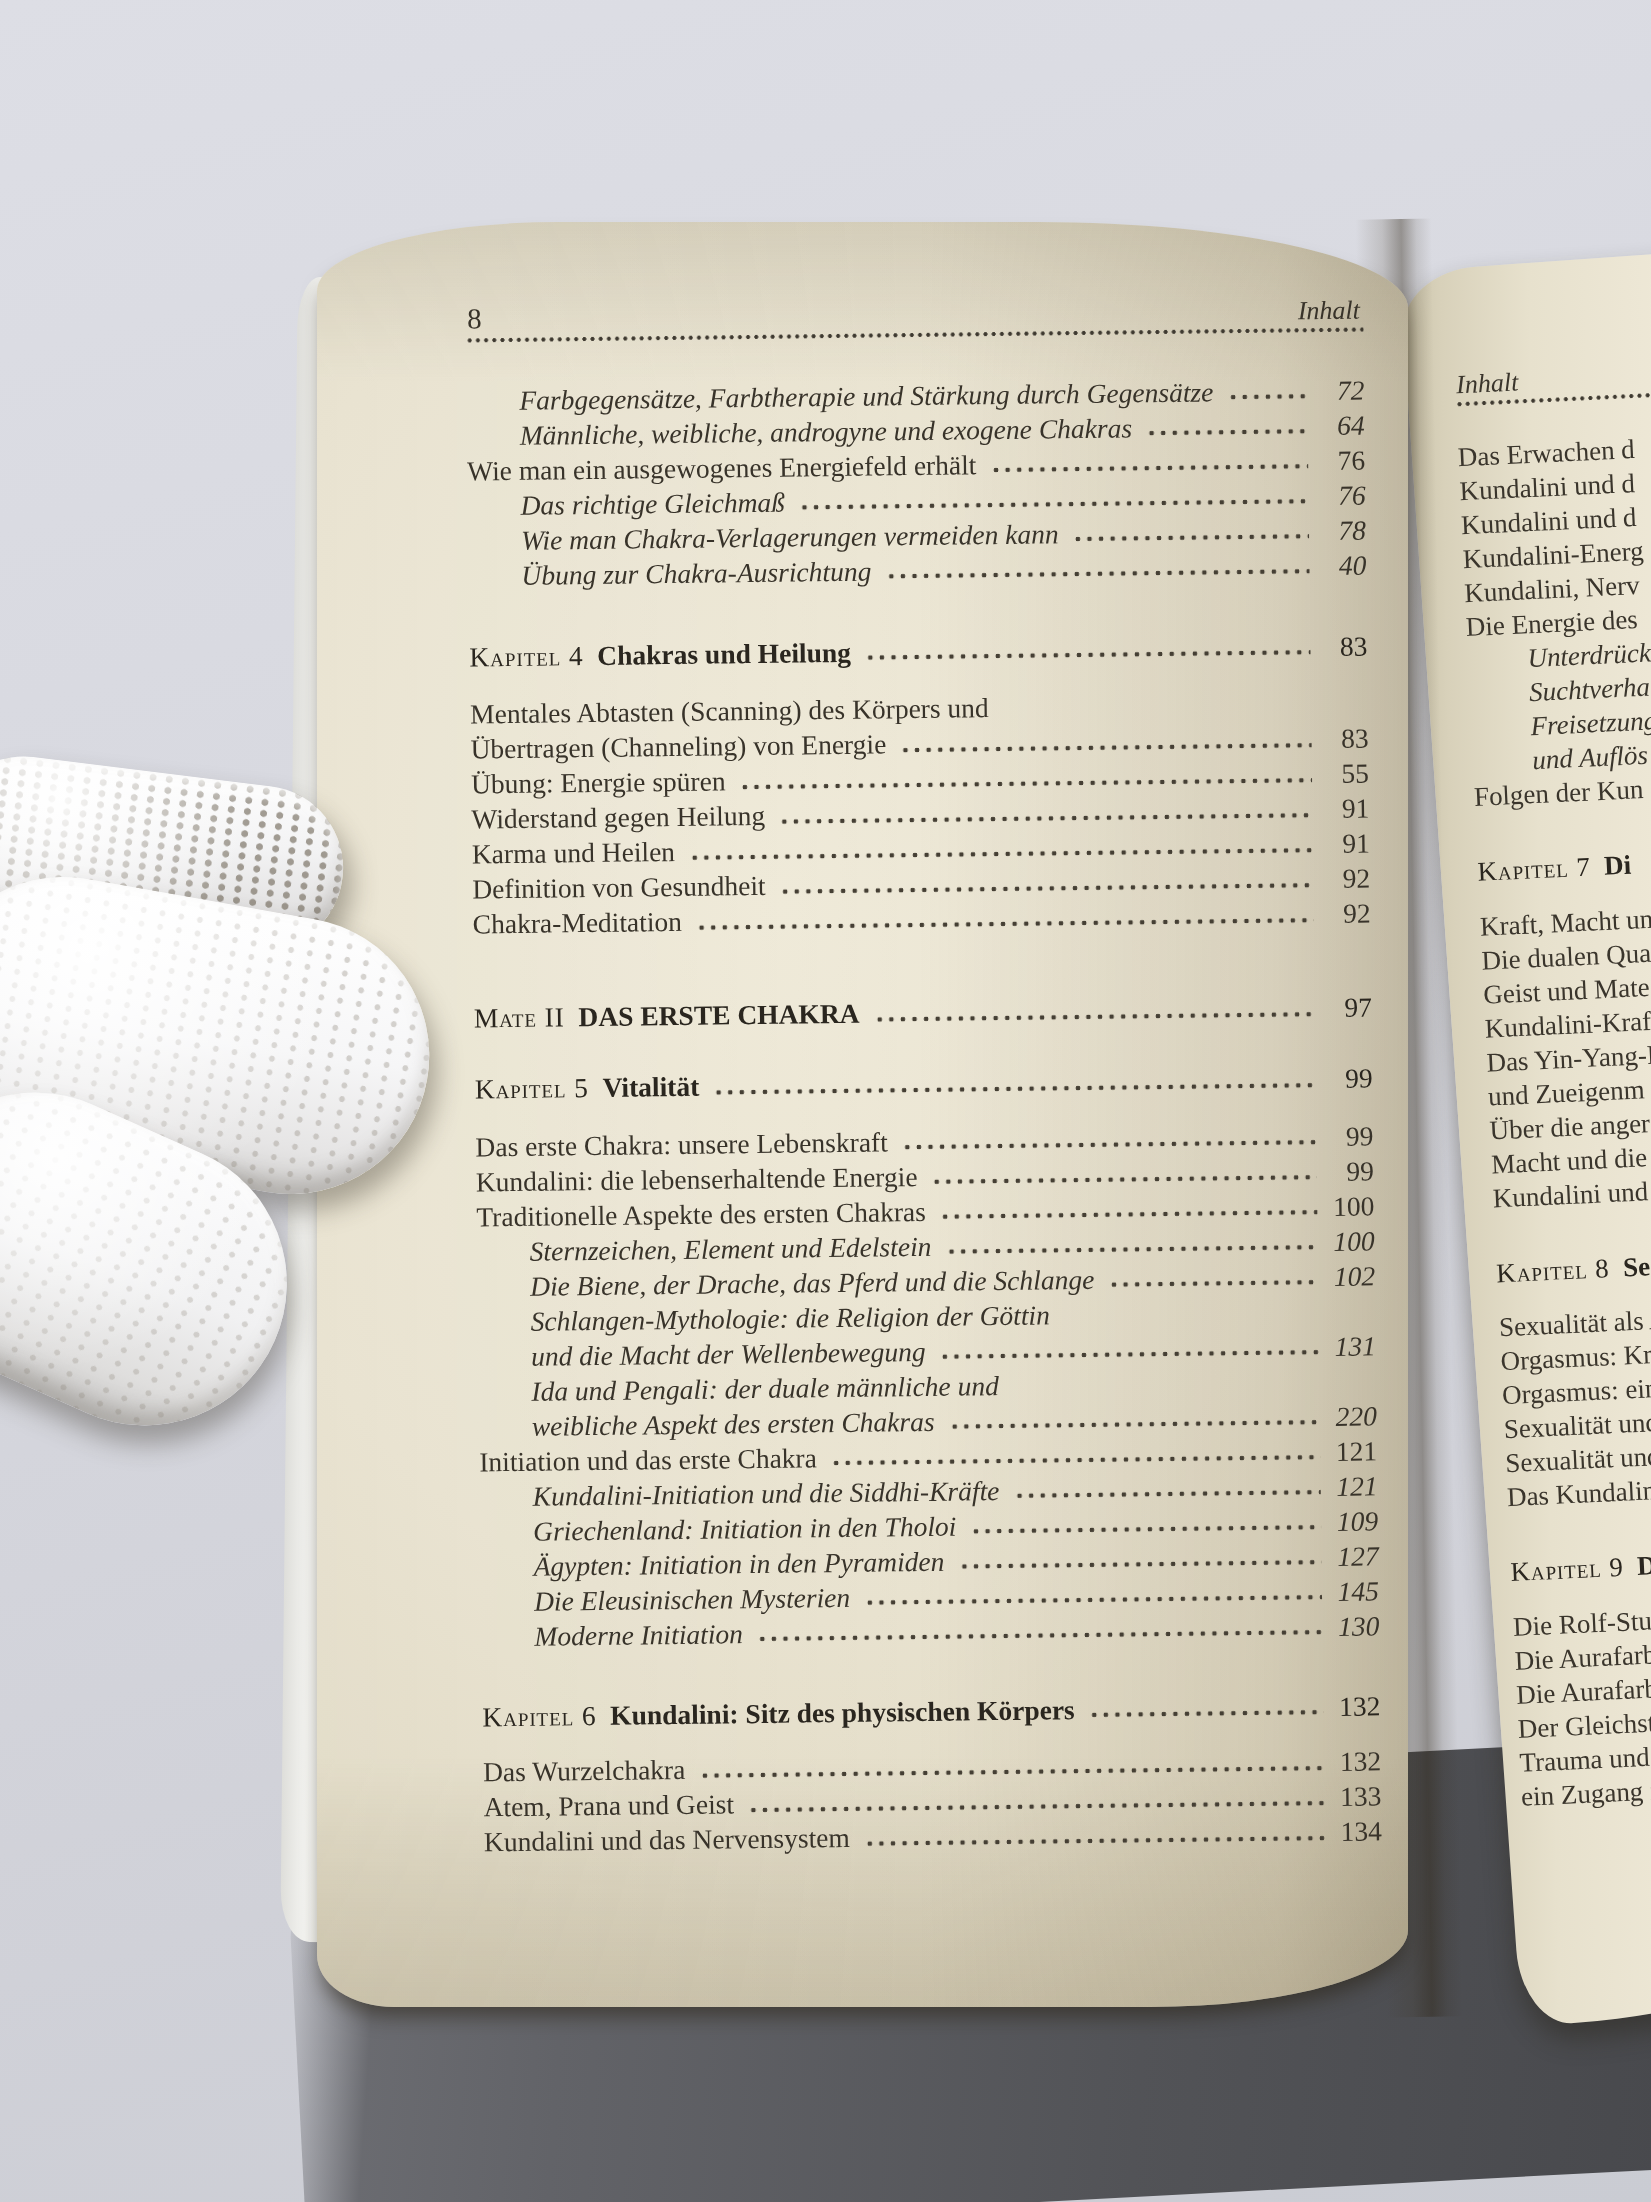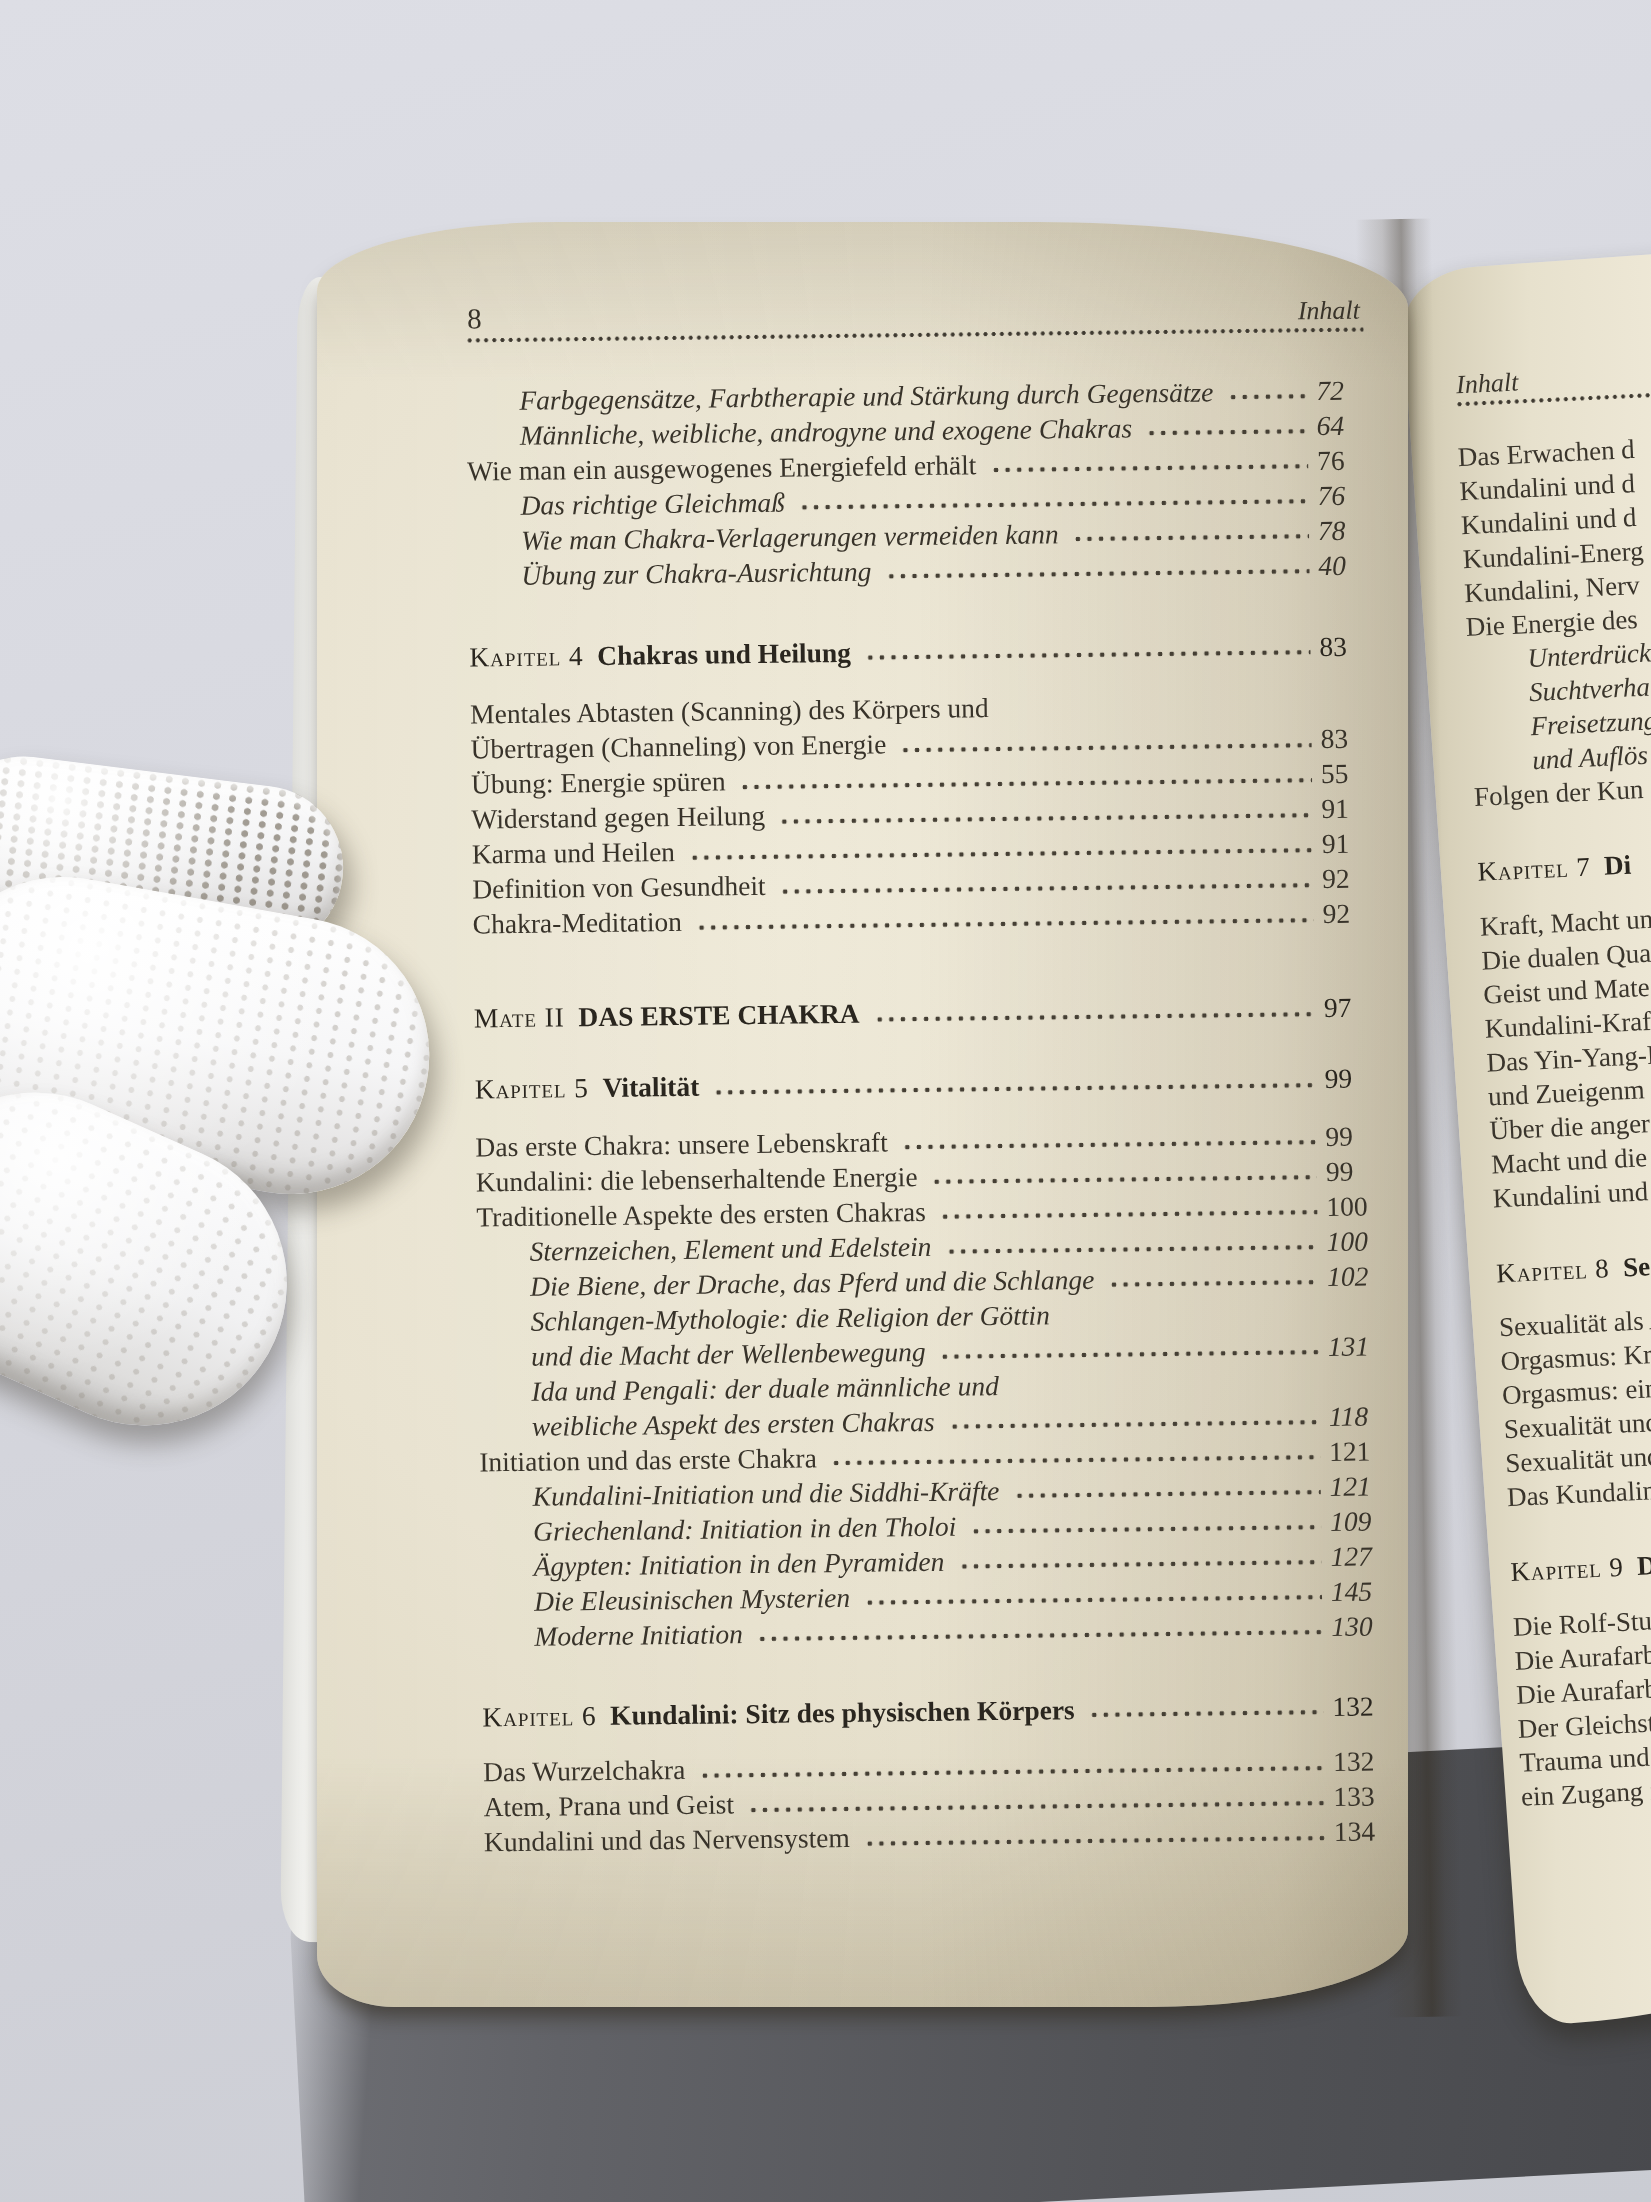--- a/index.html
+++ b/index.html
@@ -61,21 +61,21 @@
   .rp-content .list{margin-top:31px;}
   .row{display:flex;align-items:baseline;line-height:35px;font-size:27.5px;white-space:nowrap;}
   .rp-content .row{line-height:34px;font-size:27px;}
   .row.it{font-style:italic;}
   .row.ind{padding-left:53px;}
   .rp-content .row.ind{padding-left:60px;}
   .row .txt{flex:0 0 auto;}
   .row .dots{flex:1 1 auto;min-width:19px;align-self:flex-end;height:6px;margin:0 8.6px 8.6px 13.8px;
              background-image:radial-gradient(circle,#453f34 2.1px,rgba(0,0,0,0) 2.6px);
              background-size:11.6px 6px;background-repeat:repeat-x;background-position:0 50%;}
-  .row .num{flex:0 0 auto;min-width:48px;text-align:left;}
+  .row .num{flex:0 0 auto;min-width:48px;text-align:right;}
   .row .sc{font-variant:small-caps;letter-spacing:0.9px;}
   .row .cht{font-weight:bold;}
   .row.chapter,.row.part{color:#2a261f;}
 
   
   .glove{position:absolute;inset:0;z-index:60;pointer-events:none;}
   .finger{position:absolute;
           box-shadow:10.3px 15.5px 26px rgba(60,55,45,.38),inset 0 -13.8px 20.6px rgba(120,115,108,.38),inset 0 8.6px 13.8px rgba(255,255,255,.8);}
   .finger-upper{left:-60px;top:771px;width:404px;height:165px;border-radius:83px;
           transform:rotate(7deg);
@@ -339,21 +339,21 @@
             <span class="txt">und die Macht der Wellenbewegung</span>
             <span class="dots"></span>
             <span class="num">131</span>
           </div>
           <div class="row it ind">
             <span class="txt">Ida und Pengali: der duale männliche und</span>
           </div>
           <div class="row it ind">
             <span class="txt">weibliche Aspekt des ersten Chakras</span>
             <span class="dots"></span>
-            <span class="num">118</span>
+            <span class="num">220</span>
           </div>
           <div class="row">
             <span class="txt">Initiation und das erste Chakra</span>
             <span class="dots"></span>
             <span class="num">121</span>
           </div>
           <div class="row it ind">
             <span class="txt">Kundalini-Initiation und die Siddhi-Kräfte</span>
             <span class="dots"></span>
             <span class="num">121</span>

